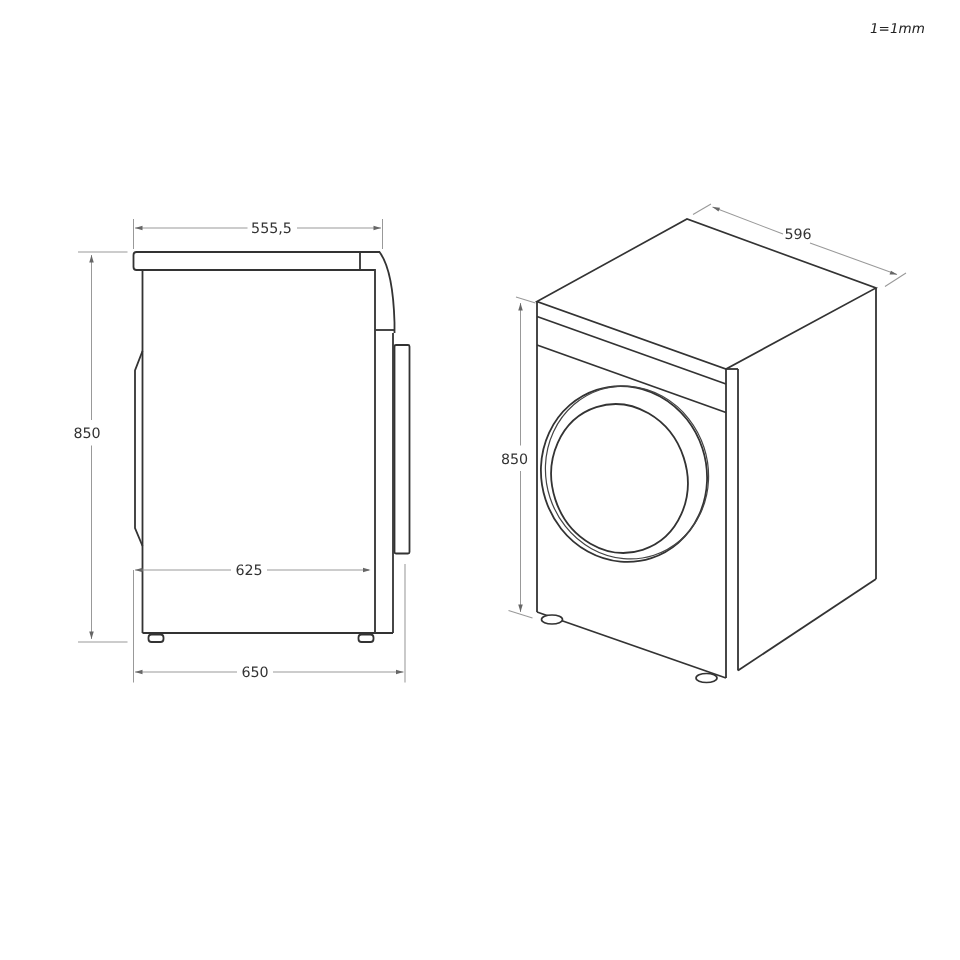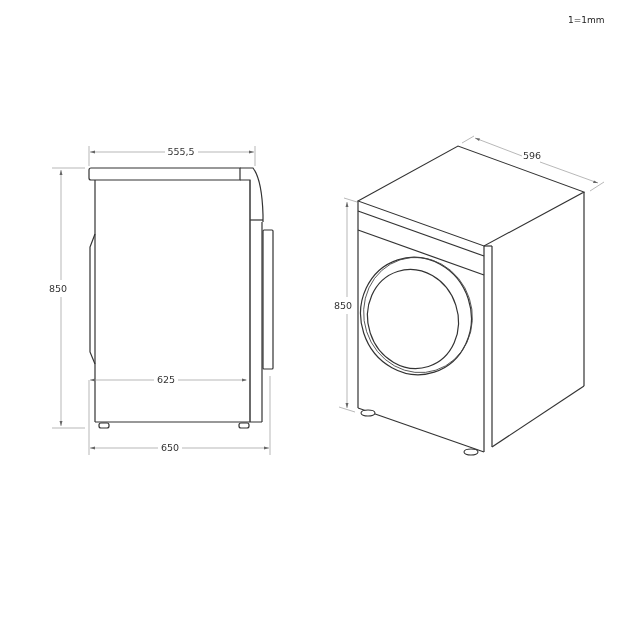--- a/index.html
+++ b/index.html
@@ -1,17 +1,17 @@
 <!DOCTYPE html>
 <html><head>
   <meta charset="utf-8">
   <style>
     html, body { margin: 0; padding: 0; background: #ffffff; }
     body { width: 640px; height: 640px; position: relative; overflow: hidden; font-family: "DejaVu Sans", sans-serif; }
-    .scale-note { position: absolute; top: 15px; left: 568px; font-size: 9px; color: #222; }
+    .scale-note { position: absolute; top: 15px; left: 580px; font-size: 9px; color: #222; font-style: italic; }
     svg { position: absolute; left: 0; top: 0; }
     .dim-text { font-family: "DejaVu Sans", sans-serif; font-size: 9.5px; fill: #333; }
     .outline { fill: none; stroke: #333; stroke-width: 1.2; }
     .thin { fill: none; stroke: #444; stroke-width: 0.8; }
     .dimline { fill: none; stroke: #999; stroke-width: 0.7; }
     .white { fill: #fff; stroke: #333; stroke-width: 1.1; }
   </style>
 </head>
 <body>
 

